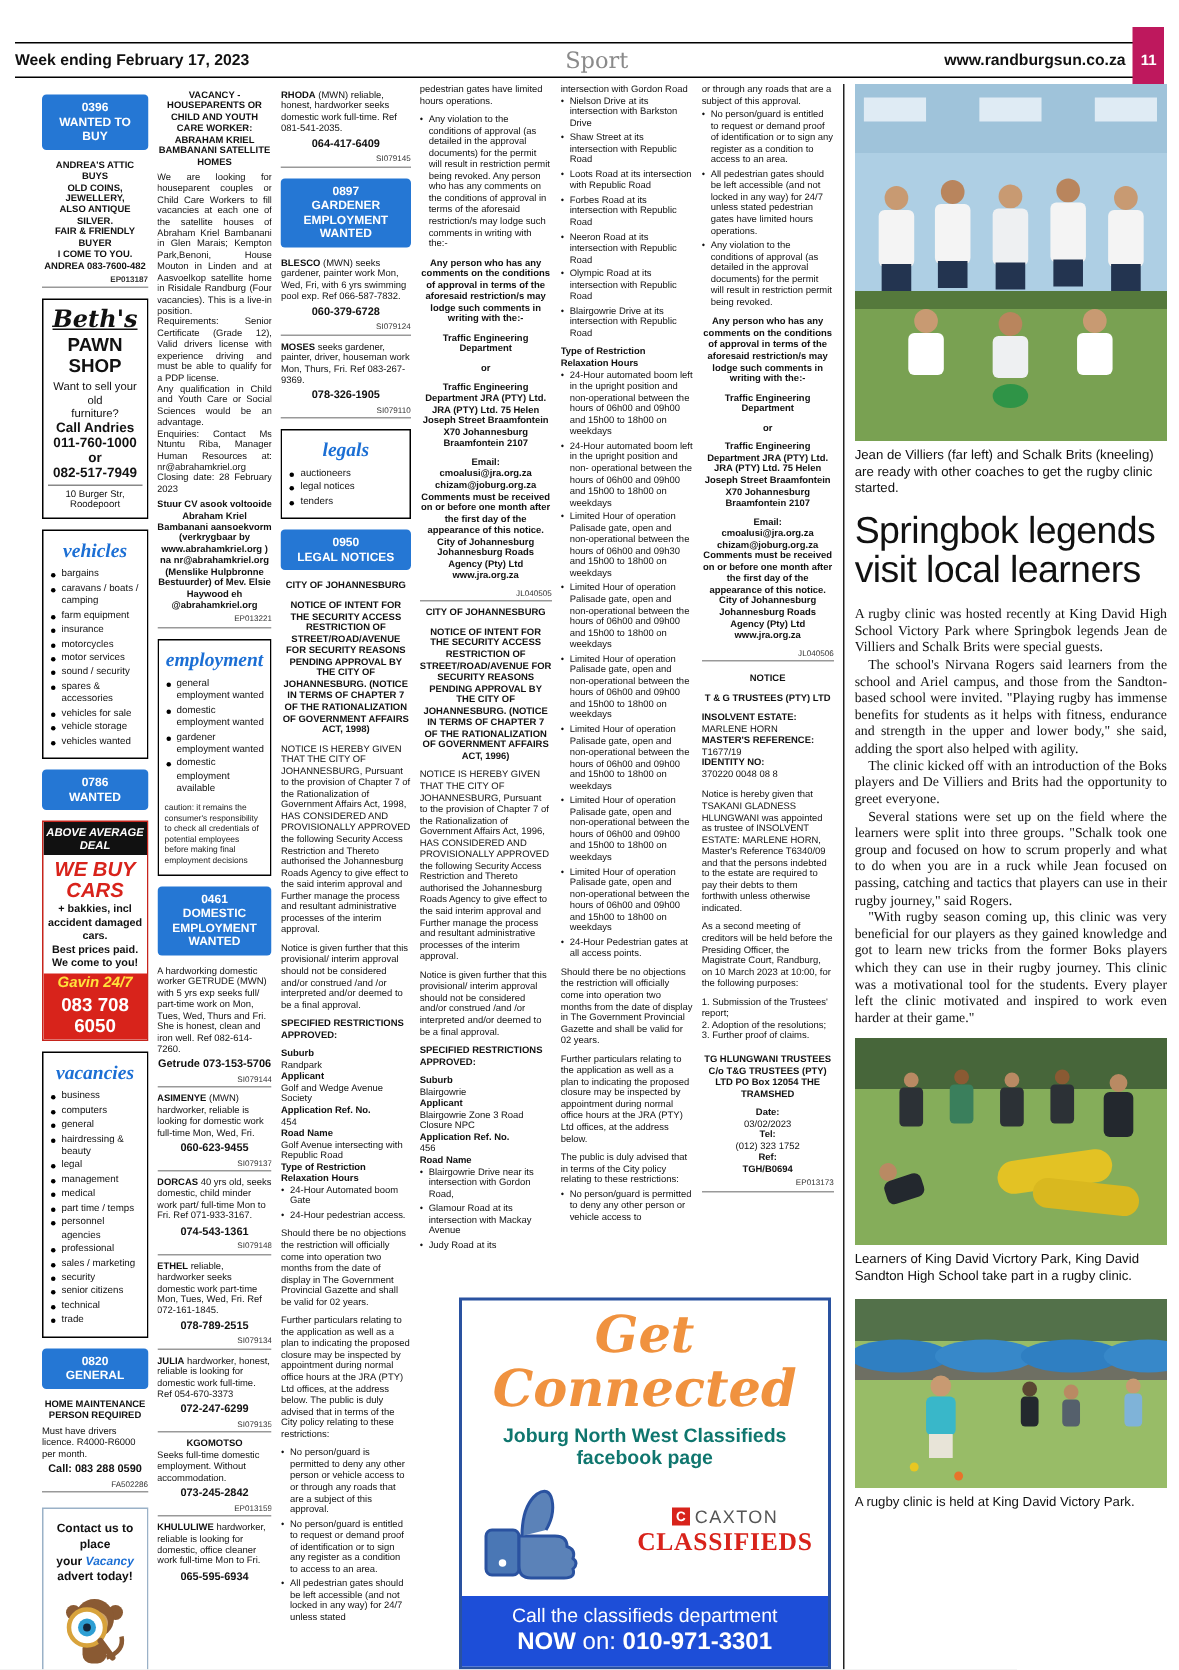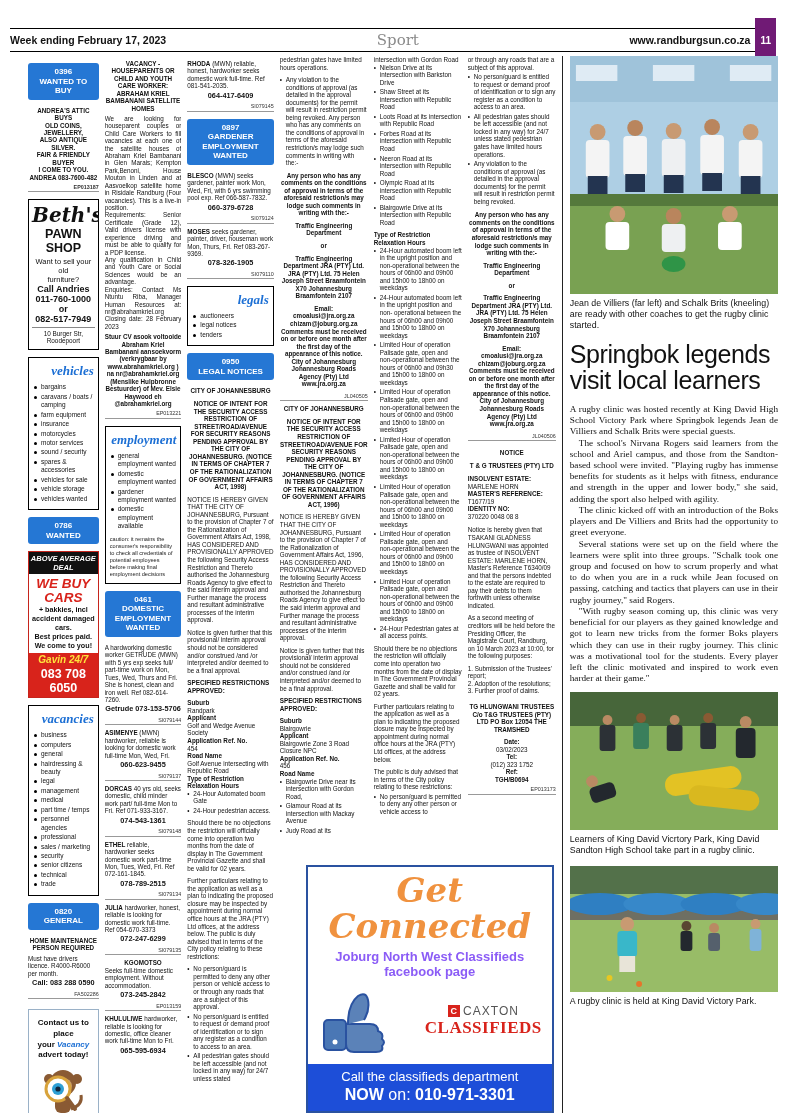--- a/index.html
+++ b/index.html
@@ -4,68 +4,68 @@
 <style>
   html,body{margin:0;padding:0;background:#e9e9e9;}
   .page{position:relative;width:786px;height:1113px;background:#fff;margin:0 auto;overflow:hidden;
         font-family:"Liberation Sans",sans-serif;color:#111;}
   
   .hdr{position:absolute;left:10px;right:10px;top:28px;height:22px;border-top:1px solid #000;border-bottom:1px solid #000;
        display:flex;align-items:center;justify-content:space-between;}
   .hdr-date{font-size:10.5px;font-weight:bold;text-align:center;}
   .hdr-section{font-family:"DejaVu Serif",serif;font-size:15px;color:#8a8a8a;}
   .hdr-right{display:flex;align-items:center;gap:5px;font-size:10.5px;font-weight:bold;}
-  .pageno{background:#701a75;color:#fff;font-size:10px;font-weight:bold;padding:17px 5px;}
+  .pageno{background:#be185d;color:#fff;font-size:10px;font-weight:bold;padding:17px 5px;}
   
   .content{position:absolute;top:56px;left:28px;right:8px;bottom:0;display:flex;gap:6px;}
   .col{overflow:hidden;}
   .c1{width:72px;} .c2{width:78px;} .c3{width:88px;}
   .grp{width:276px;display:flex;flex-direction:column;}
   .grp-row{display:flex;gap:6px;height:832px;overflow:hidden;}
   .c4,.c5,.c6{width:88px;overflow:hidden;}
   .art{width:212px;border-left:1px solid #222;padding-left:7px;overflow:hidden;}
   
   .cat{background:#2577d4;color:#fff;text-align:center;font-weight:bold;border-radius:3px;
        padding:4px 2px;margin:7px 0;line-height:1.2;}
   .cat .cc{font-size:8px;} .cat .cl{font-size:8px;}
   .tad{font-size:6.3px;line-height:1.18;margin:4px 0;}
   .b{font-weight:bold;} .c{text-align:center;} .j{text-align:justify;}
   .phone{font-weight:bold;text-align:center;font-size:7.3px;margin-top:2px;}
   .code{font-size:5.4px;color:#333;text-align:right;border-bottom:1px solid #999;padding-bottom:1px;margin:3px 0 4px;}
   .box{border:1px solid #000;padding:5px 4px;margin:7px 0;}
   .script-title{font-family:"Liberation Serif",serif;font-style:italic;font-weight:bold;color:#1c6fd4;
-                font-size:13px;text-align:right;margin-bottom:4px;}
+                font-size:13px;text-align:center;margin-bottom:4px;}
   .li-dot{position:relative;padding-left:8px;font-size:6.5px;line-height:1.3;margin:1px 0;}
   .li-dot::before{content:"";position:absolute;left:1px;top:3px;width:3px;height:3px;border-radius:50%;background:#000;}
   .caution{font-size:5.6px;line-height:1.25;margin-top:5px;color:#222;}
   
   .lg{font-size:6.3px;line-height:1.2;}
   .lg p{margin:0 0 5px;} .lg .cb{text-align:center;font-weight:bold;}
   .lb{position:relative;padding-left:6px;margin:0 0 2px;}
   .lb::before{content:"\2022";position:absolute;left:0;top:0;}
   .flbl{font-weight:bold;}
   
   .pawn{border:1px solid #000;padding:5px 3px;margin:7px 0;text-align:center;}
-  .pawn .brand{font-family:"DejaVu Serif",serif;font-style:italic;font-weight:bold;font-size:20px;line-height:1;}
+  .pawn .brand{font-family:"DejaVu Serif",serif;font-style:italic;font-weight:bold;font-size:16px;line-height:1;text-decoration:underline;}
   .pawn .pt{font-weight:bold;font-size:12.5px;margin:2px 0;}
   .pawn .pl{font-size:7.5px;} .pawn .pb{font-weight:bold;font-size:9px;}
   .pawn .addr{font-size:6.4px;border-top:1px solid #888;margin-top:3px;padding-top:2px;}
   .cars{border:1.5px solid #c6241c;margin:7px 0;text-align:center;overflow:hidden;}
   .cars .ban{background:#111;color:#fff;font-style:italic;font-weight:bold;font-size:7.5px;padding:2px 0;}
   .cars .ti{color:#d8231b;font-weight:bold;font-style:italic;font-size:13.5px;line-height:1;padding:3px 0 1px;}
   .cars .ln{font-weight:bold;font-size:7.2px;line-height:1.25;}
   .cars .gav{background:#d8231b;color:#ffe23c;font-weight:bold;font-style:italic;font-size:10px;margin-top:3px;padding:1px 0;}
   .cars .ph{background:#d8231b;color:#fff;font-weight:bold;font-size:12.5px;padding:1px 0 2px;}
   .contact{border:1px solid #9ab1c7;padding:8px 4px;margin:10px 0;text-align:center;}
   .contact .l1{font-weight:bold;font-size:8px;line-height:1.35;}
   .contact .vac{color:#1c6fd4;font-style:italic;font-weight:bold;margin-top:16px;}
   
   .gc{margin:10px 0 0 26px;width:244px;border:2px solid #2a52a0;text-align:center;background:#fff;}
   .gc .ti{font-family:"DejaVu Serif",serif;font-style:italic;font-weight:bold;color:#f0923f;font-size:34px;line-height:1.05;padding-top:6px;}
-  .gc .sub{color:#8b5cf6;font-weight:bold;font-size:13px;line-height:1.2;margin-top:4px;}
+  .gc .sub{color:#0f766e;font-weight:bold;font-size:13px;line-height:1.2;margin-top:4px;}
   .gc .mid{display:flex;align-items:center;justify-content:space-between;padding:4px 10px 6px;}
   .gc .cax{text-align:center;}
   .gc .caxrow{display:flex;align-items:center;gap:3px;justify-content:center;}
   .gc .cbox{background:#d8231b;color:#fff;font-weight:bold;font-size:9px;padding:1px 3px;}
   .gc .cword{color:#555;font-size:12px;letter-spacing:1px;}
   .gc .clsf{color:#d8231b;font-weight:bold;font-family:"Liberation Serif",serif;font-size:17px;letter-spacing:0.5px;}
   .gc .bar{background:#1d4ed8;color:#fff;padding:5px 2px 7px;}
   .gc .bar .b1{font-size:13px;}
   .gc .bar .b2{font-size:16px;margin-top:2px;}
   

